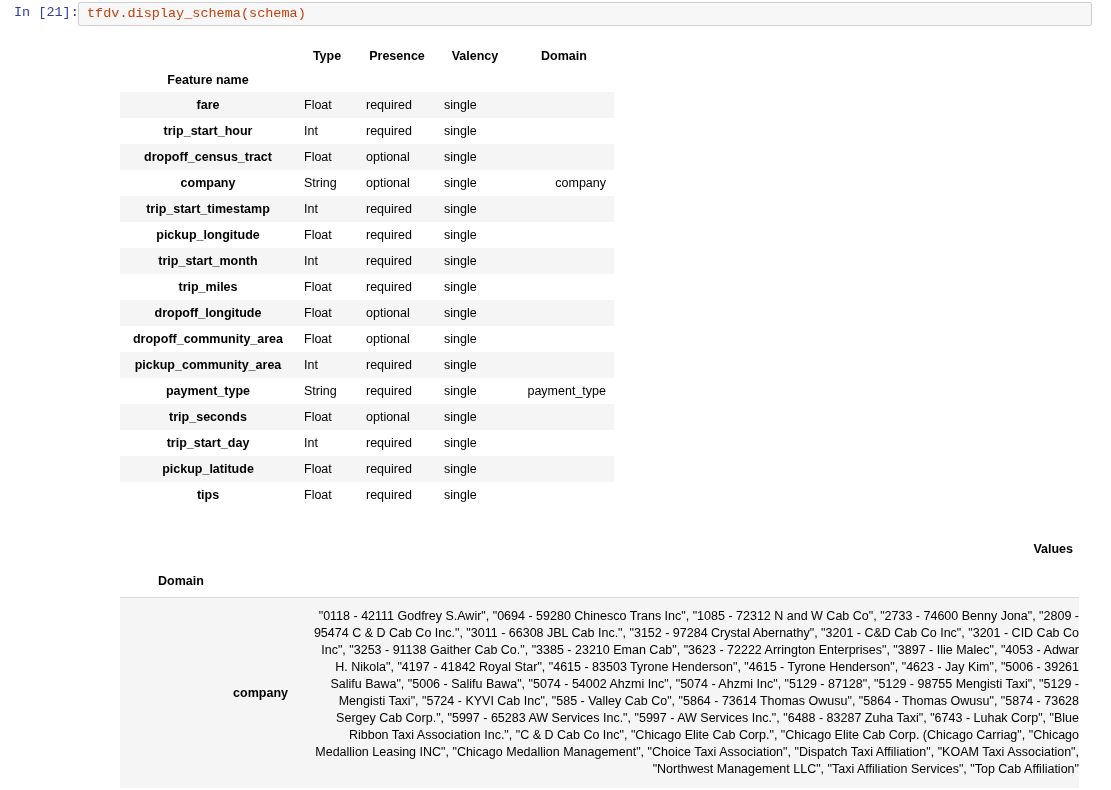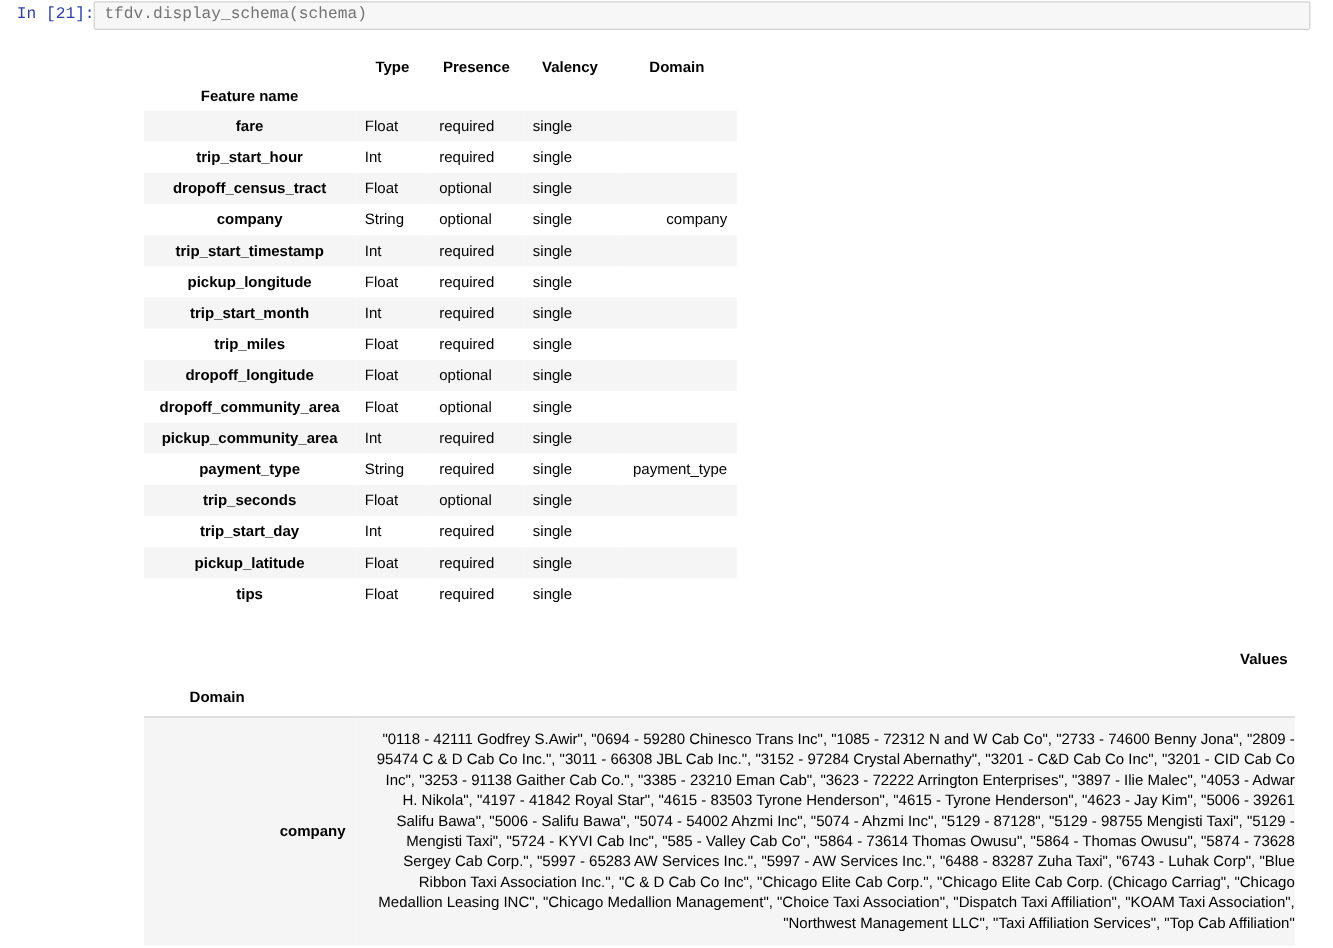--- a/index.html
+++ b/index.html
@@ -12,21 +12,21 @@
     height: 790px;
     font-family: "Liberation Sans", sans-serif;
     font-size: 13px;
     color: #000000;
     overflow: hidden;
   }
 
   
   .cell {
     display: flex;
-    align-items: center;
+    align-items: flex-end;
     padding: 0;
     margin: 0;
     height: 26px;
   }
   .prompt {
     width: 78px;
     min-width: 78px;
     text-align: left;
     padding-left: 14px;
     box-sizing: border-box;
@@ -44,21 +44,21 @@
     height: 24px;
     box-sizing: border-box;
     margin-right: 19px;
   }
   .code {
     font-family: "Liberation Mono", monospace;
     font-size: 13.5px;
     line-height: 22px;
     padding-left: 8px;
     white-space: pre;
-    color: #737373;
+    color: #c2410c;
   }
 
   
   .schema-wrap {
     margin-top: 18px;
     padding-left: 120px;
   }
   table.schema {
     border-collapse: collapse;
     border-spacing: 0;

